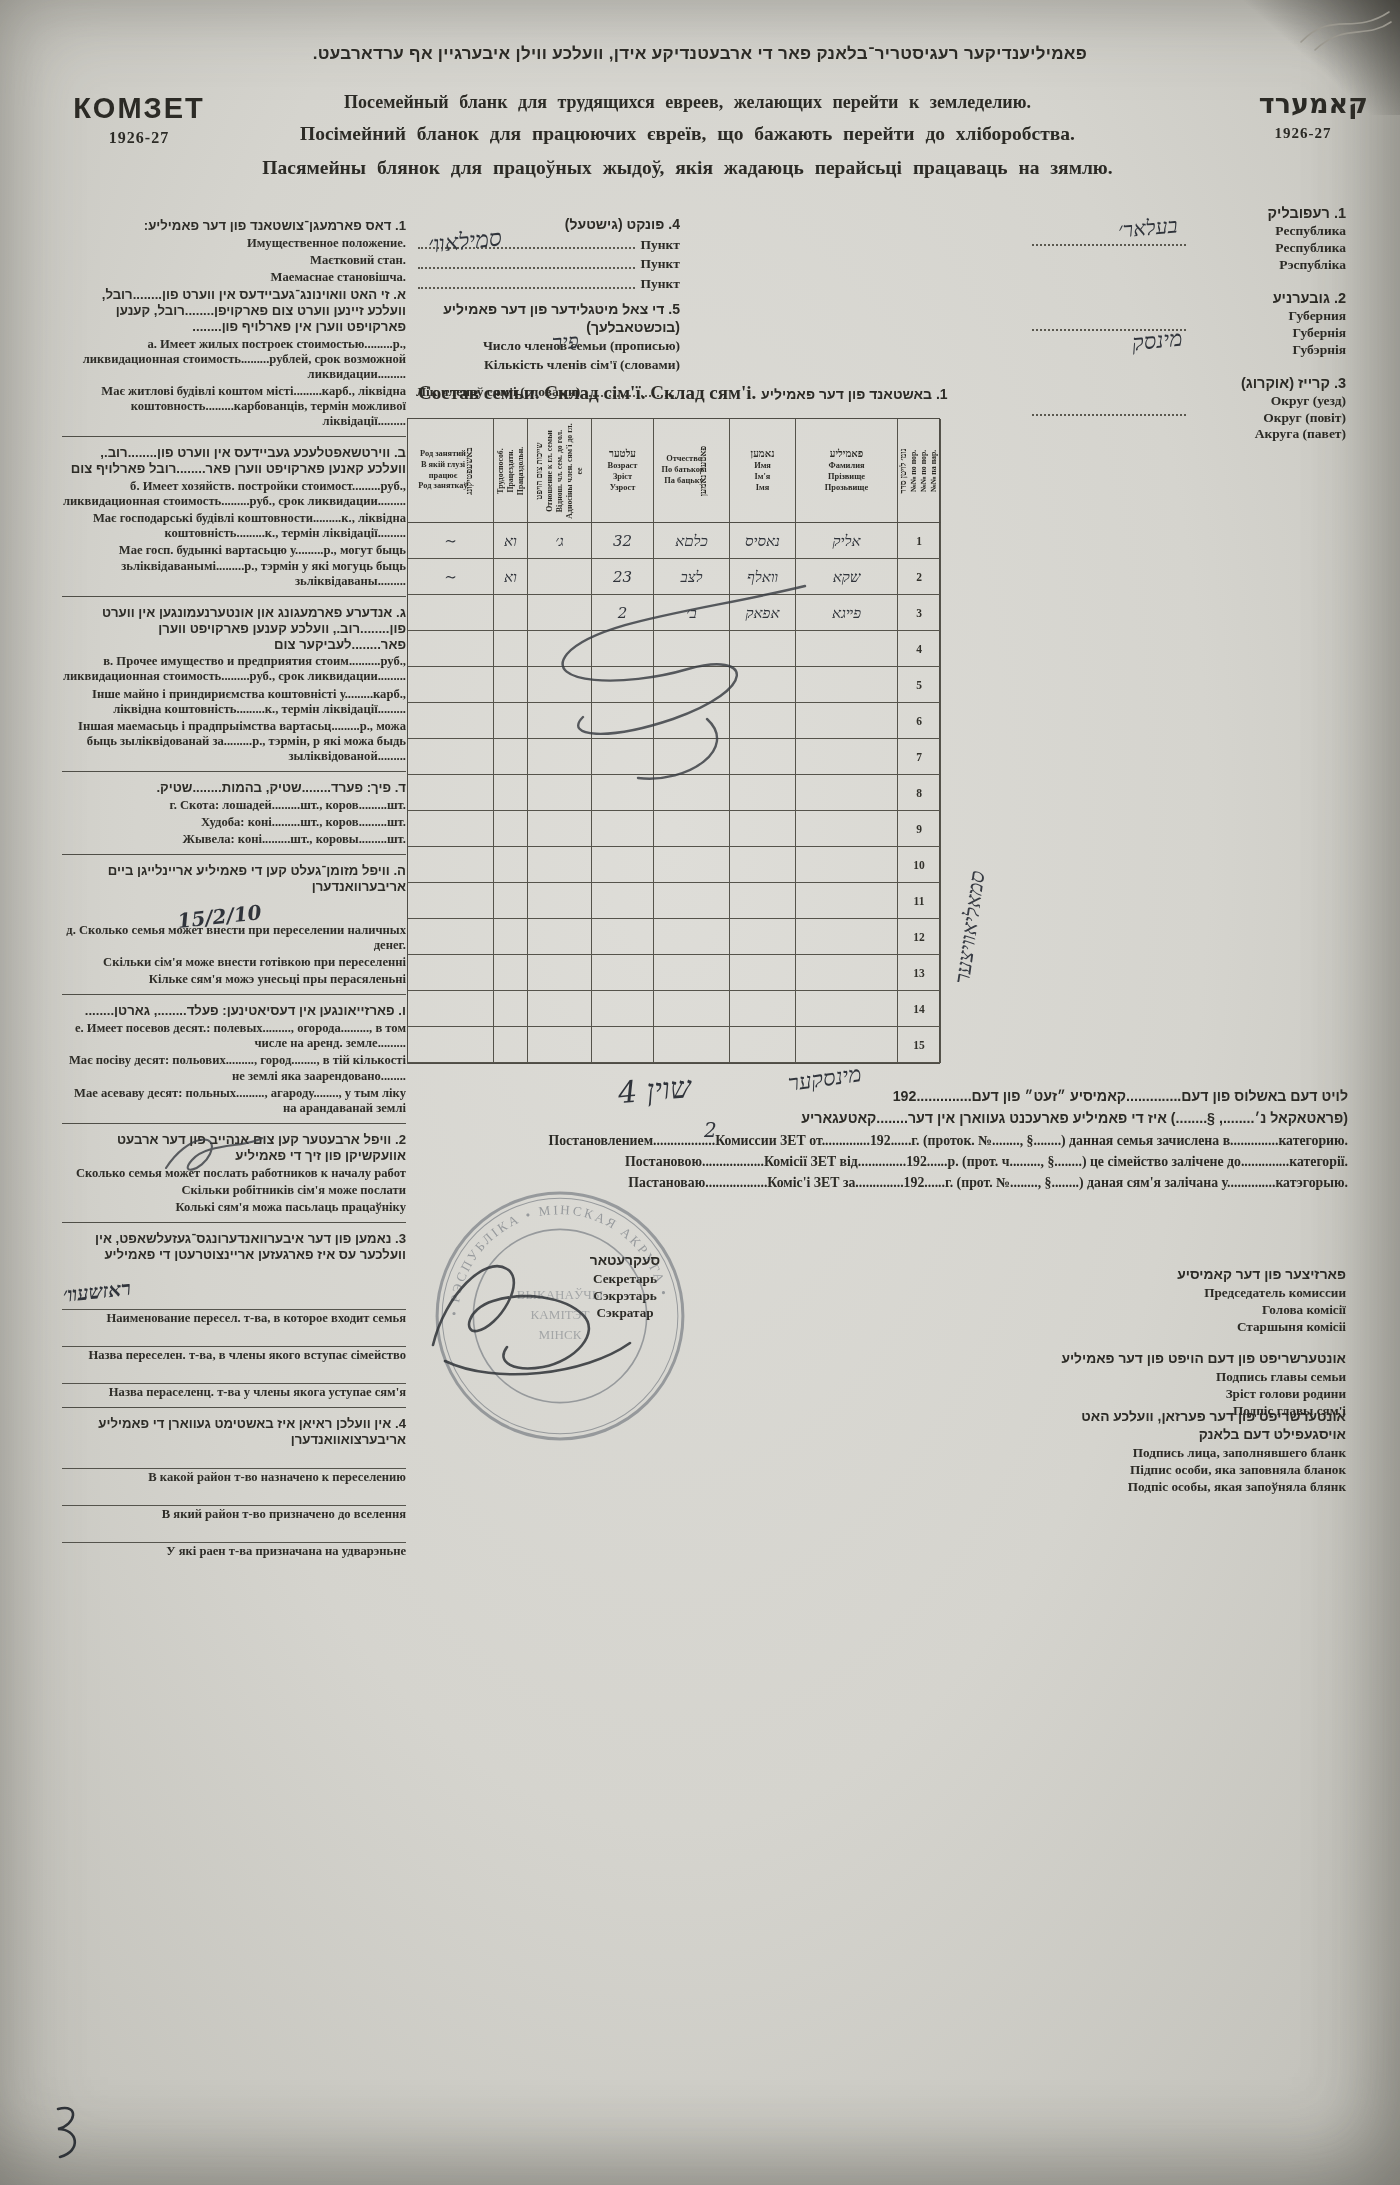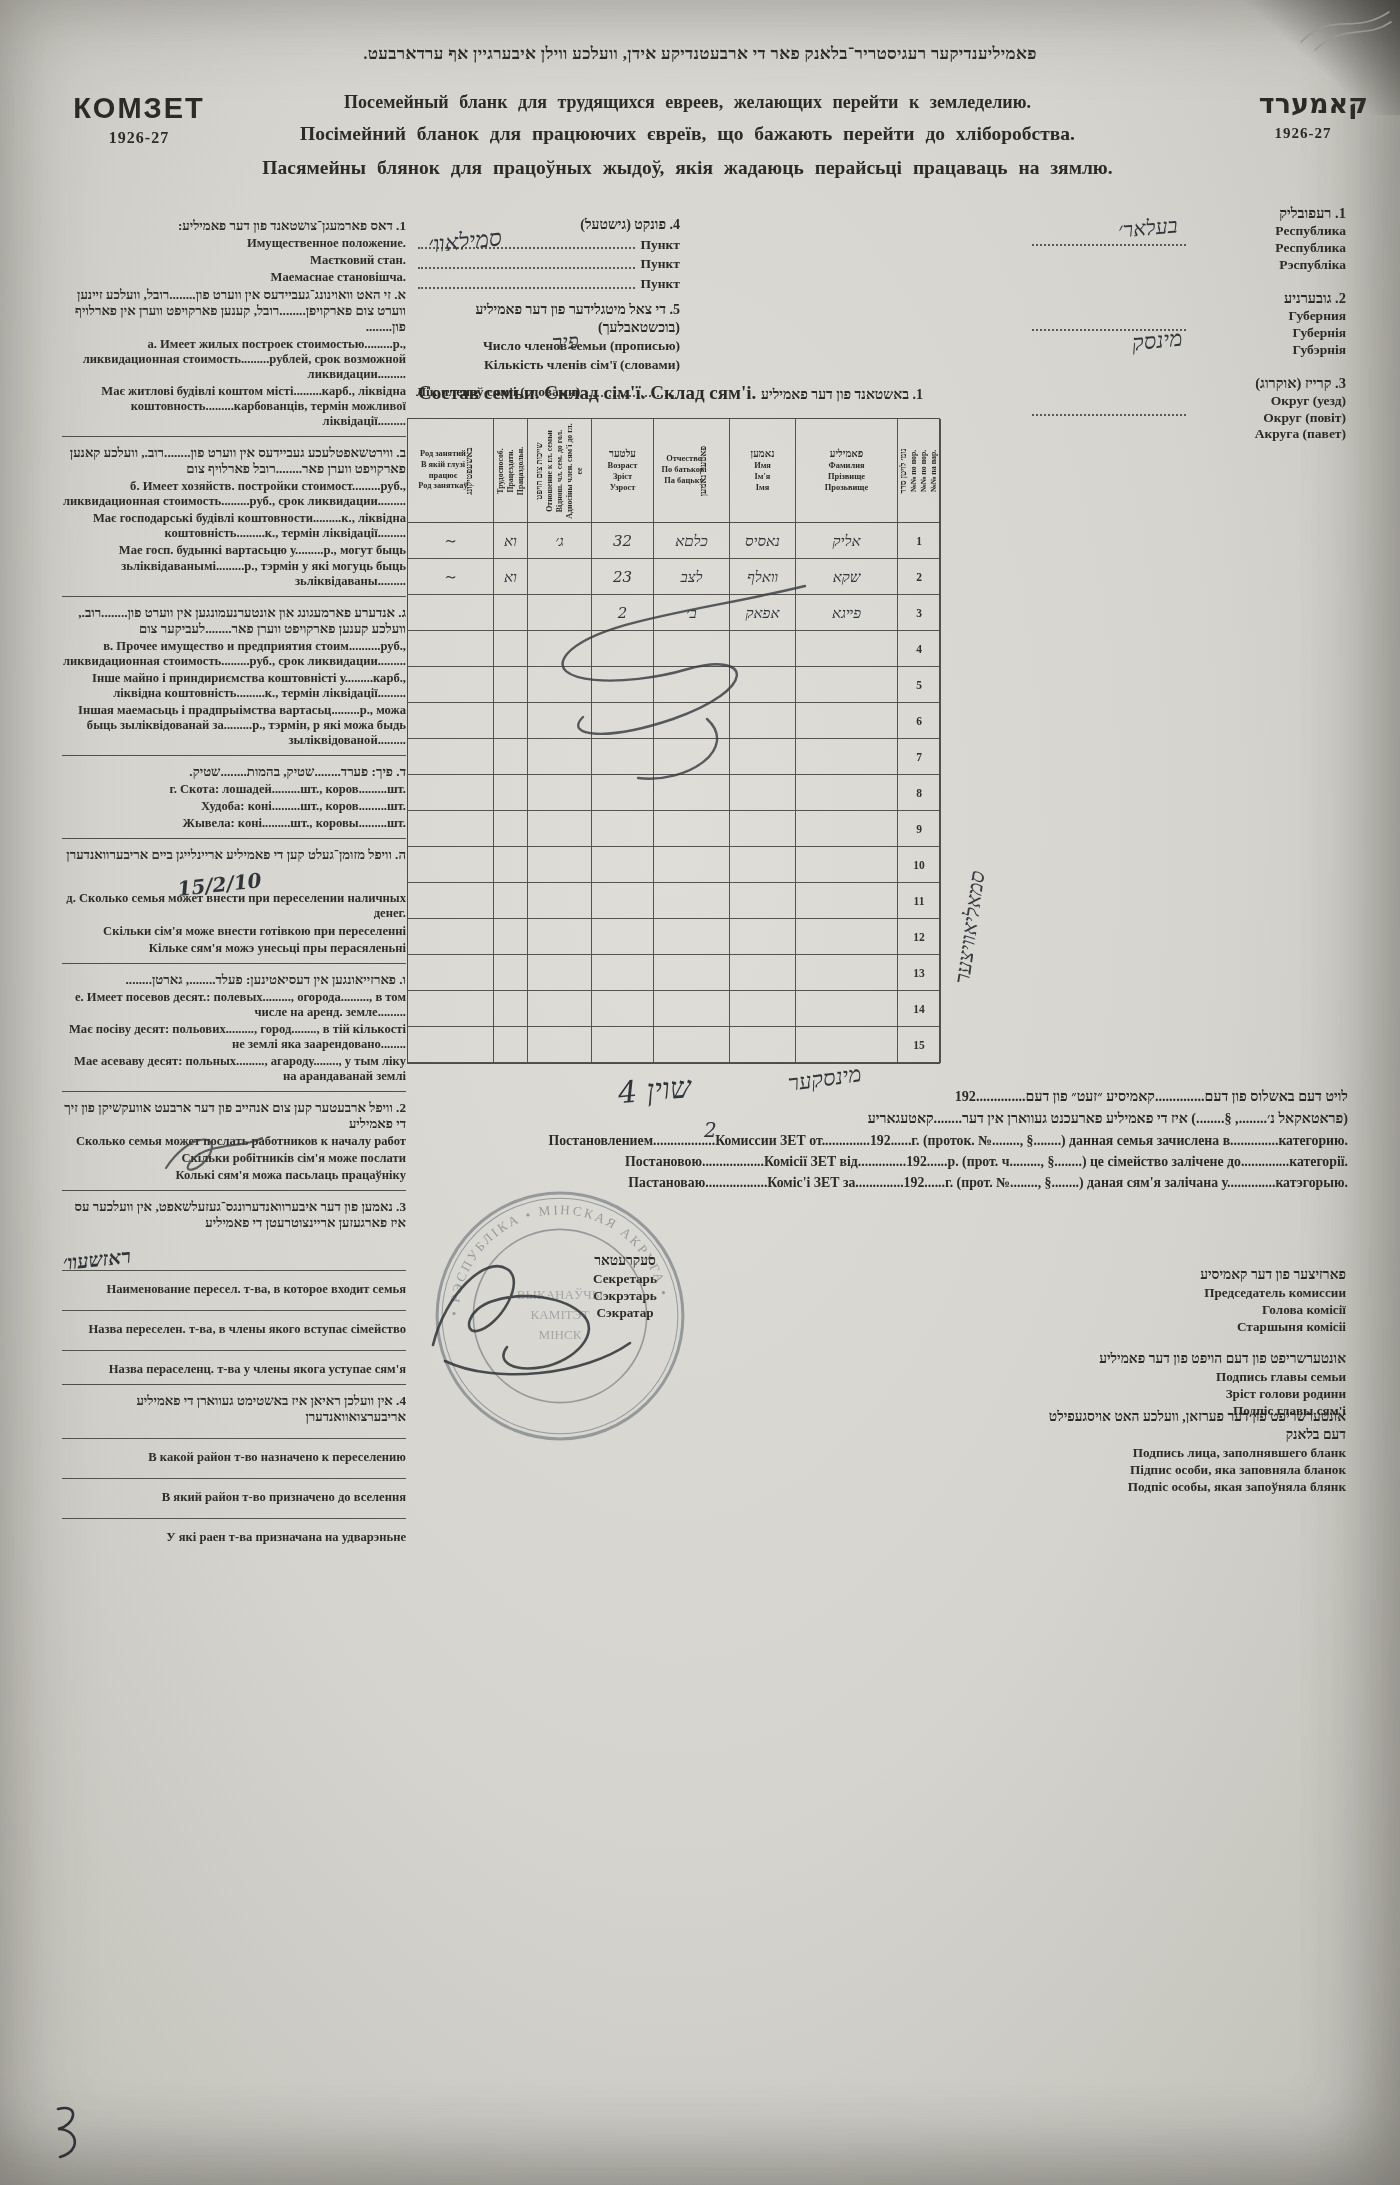--- a/index.html
+++ b/index.html
@@ -4,21 +4,21 @@
 <style>
   *{box-sizing:border-box;margin:0;padding:0}
   html,body{margin:0;background:#76756f}
   .page{position:relative;width:1400px;height:2185px;overflow:hidden;
     background:radial-gradient(ellipse at 48% 38%, #dddcd7 0%, #d5d4ce 52%, #c3c2bb 92%, #b5b4ad 100%);
     color:#2c2b26;font-family:"Liberation Serif","DejaVu Serif",serif;}
   .page::after{content:"";position:absolute;inset:0;pointer-events:none;
     box-shadow:inset 0 0 90px rgba(66,62,55,.40), inset -28px -34px 70px rgba(66,62,55,.22);}
   .corner-tr{position:absolute;top:0;right:0;width:160px;height:115px;pointer-events:none;
     background:linear-gradient(222deg,rgba(56,55,51,.85),rgba(56,55,51,0) 55%);}
-  .yi{direction:rtl;text-align:right;font-family:Liberation Serif, serif}
+  .yi{direction:rtl;text-align:right;font-family:Liberation Sans, sans-serif}
   .cy{text-align:right}
 
   
   .top-yi{position:absolute;left:0;right:0;top:44px;text-align:center;font-weight:bold;font-size:17px;letter-spacing:.3px}
   .org{position:absolute;text-align:center;font-weight:bold}
   .org-left{left:64px;top:92px;width:150px}
   .org-left .org-name{font-size:29px;letter-spacing:2px;font-family:"Liberation Sans","DejaVu Sans",sans-serif}
   .org-left .org-years{font-size:16px;margin-top:4px;letter-spacing:1px}
   .org-right{left:1238px;top:88px;width:130px}
   .org-right .org-name{font-size:27px;font-family:"DejaVu Serif","DejaVu Sans",serif}
@@ -27,21 +27,21 @@
   .titles .t1{font-size:18px;margin-bottom:10px}
   .titles .t2{font-size:19.5px;margin-bottom:12px}
   .titles .t3{font-size:19.5px}
 
   
   .left-col{position:absolute;left:62px;top:210px;width:344px;font-size:12.6px;line-height:1.2;font-weight:bold;color:#2e2d28}
   .left-col .sec{padding:6px 0 5px 0}
   .left-col .sec.rule{border-top:1.6px solid #504f48}
   .left-col p{margin:2px 0}
   .left-col p.yi{font-size:13.2px}
-  .left-col p.ruled{border-top:1.3px solid #55544d;margin-top:13px;padding-top:11px}
+  .left-col p.ruled{border-top:1.3px solid #55544d;margin-top:20px;padding-top:1px}
   .handline{font-family:"DejaVu Serif",serif;font-style:italic;font-size:20px;color:#30343b;transform:rotate(-6deg);margin:3px 0 2px 0}
   .handline.h-ind{margin-left:115px}
 
   
   .punkt-block{position:absolute;left:416px;top:214px;width:264px;font-weight:bold;font-size:13.5px;line-height:1.25}
   .punkt-block p{margin:2px 0}
   .punkt-block .yi{font-size:14px}
   .dotrow{display:flex;align-items:flex-end;margin:3px 0}
   .dots{flex:1;min-width:22px;border-bottom:2px dotted #5a584f;margin:0 6px 4px 2px}
   .dlbl{white-space:nowrap}

